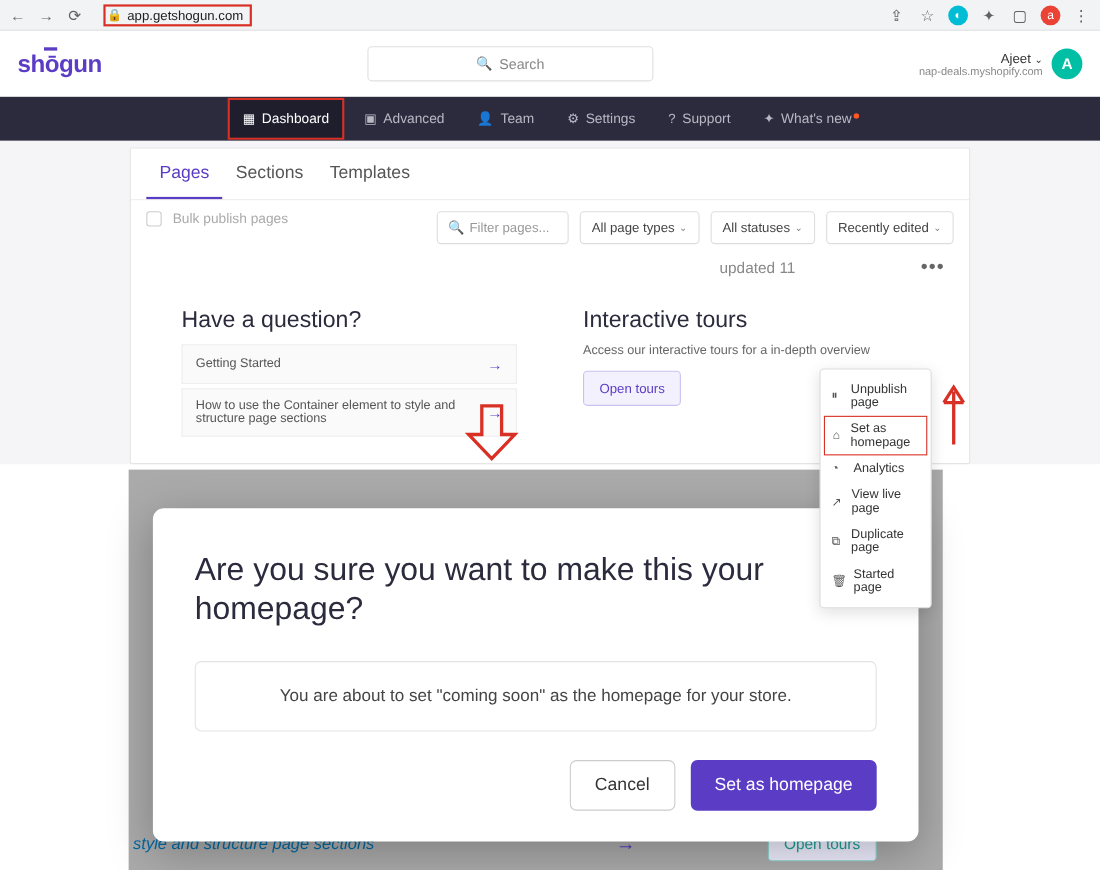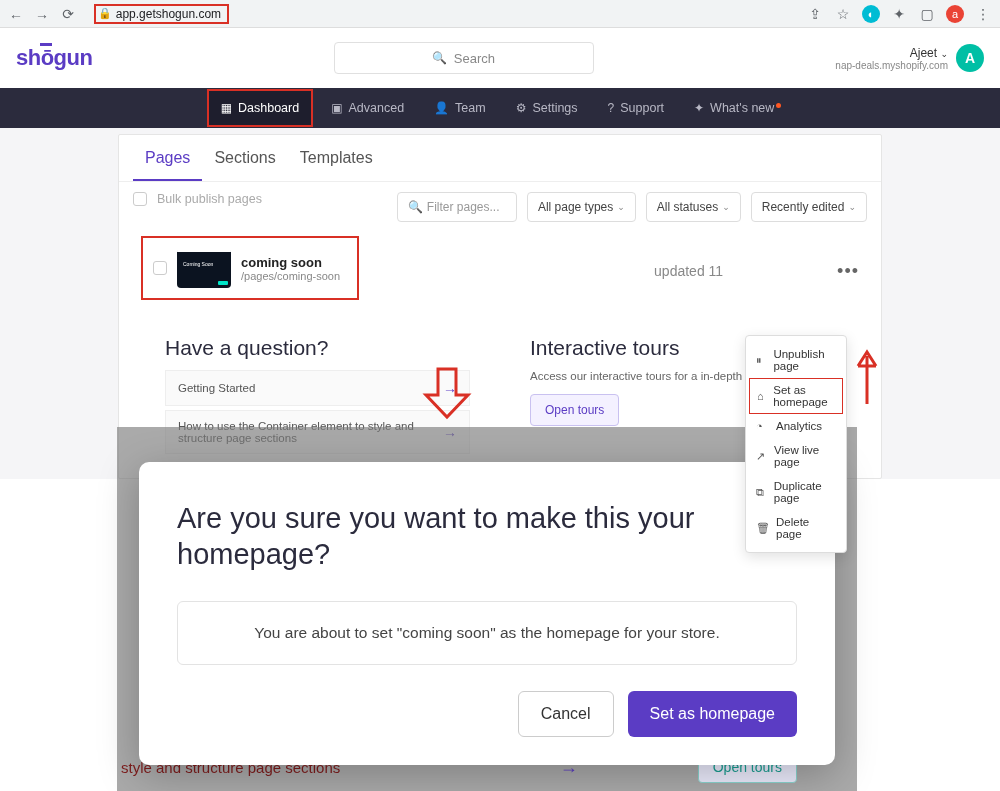--- a/index.html
+++ b/index.html
@@ -85,21 +85,21 @@
   .shot2 { position:absolute; top:427px; left:117px; width:740px; height:364px; background:#3d3d3d30; }
   .shot2-bg { position:absolute; inset:0; background:#848484; opacity:.55; }
   .modal { position:absolute; top:35px; left:22px; right:22px; background:#fff; border-radius:10px; padding:38px 38px 28px; box-shadow:0 10px 40px rgba(0,0,0,.25); }
   .modal h2 { font-size:29px; font-weight:400; color:#2b2b3d; text-align:left; line-height:1.25; margin-bottom:28px; }
   .modal .msg { border:1px solid #e3e3e3; border-radius:6px; padding:22px; font-size:15.5px; color:#444; text-align:center; margin-bottom:26px; }
   .modal .btns { display:flex; justify-content:flex-end; gap:14px; }
   .btn { padding:13px 22px; font-size:16px; border-radius:6px; cursor:pointer; border:none; }
   .btn-cancel { background:#fff; border:1px solid #ccc; color:#333; }
   .btn-primary { background:#5b3cc4; color:#fff; font-weight:500; }
   .shot2 .ghost-row { position:absolute; bottom:8px; left:0; right:0; display:flex; align-items:center; color:#5b6; }
-  .ghost-text { font-size:15px; color:#7f1d1d; margin-left:4px; filter:blur(.3px); }
+  .ghost-text { font-size:15px; color:#0369a1; margin-left:4px; filter:blur(.3px);font-style:italic; }
   .ghost-arr { color:#5b3cc4; margin-left:auto; margin-right:120px; font-size:18px; }
   .ghost-btn { border:1px solid #8cd6d0; color:#1aa093; background:#eef; padding:7px 14px; border-radius:4px; font-size:14px; margin-right:60px; }
 
   .page-shell-outer { position:relative; height:330px; }
 </style>
 </head>
 <body>
 
 <div class="browser-bar">
   <span class="browser-nav-icon">←</span>
@@ -190,28 +190,20 @@
             <span>All statuses</span>
             <span class="caret">⌄</span>
           </div>
       <div class="pill">
             <span>Recently edited</span>
             <span class="caret">⌄</span>
           </div>
     </div>
 
     <div class="row-container">
-      <div class="page-card">
-        <div class="chk"></div>
-        <div class="thumb"></div>
-        <div>
-          <div class="page-title">coming soon</div>
-          <div class="page-path">/pages/coming-soon</div>
-        </div>
-      </div>
       <span class="updated">updated 11</span>
       <span style="width:106px;"></span>
       <span class="dots">•••</span>
     </div>
 
     <div class="lower">
       <div class="col">
         <div class="q-title">Have a question?</div>
         <div class="q-item">
               <span>Getting Started</span>
@@ -245,21 +237,21 @@
       <div class="ctx-item">
             <span class="ci">↗</span>
             <span>View live page</span>
           </div>
       <div class="ctx-item">
             <span class="ci">⧉</span>
             <span>Duplicate page</span>
           </div>
       <div class="ctx-item">
             <span class="ci">🗑</span>
-            <span>Delete page</span>
+            <span>Started page</span>
           </div>
     </div>
   </div>
 </div>
 
 <svg class="ann-up" width="26" height="60">
       <path class="arrow-svg" d="M13 58 V10 M4 20 L13 6 L22 20 M4 20 H22"></path>
     </svg>
 </div>
 

